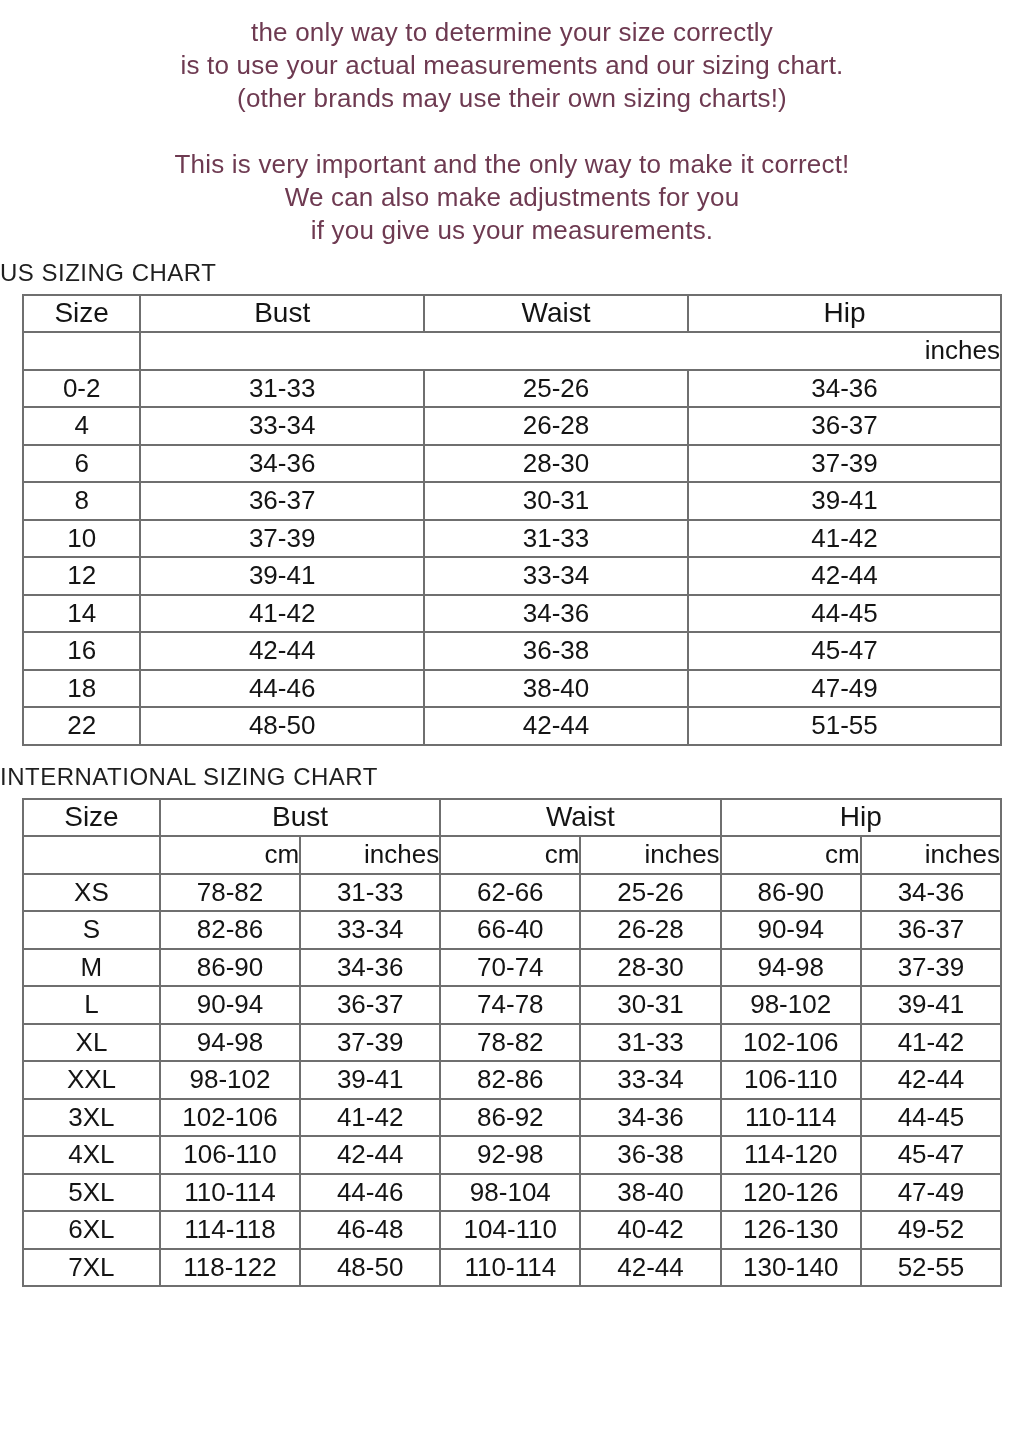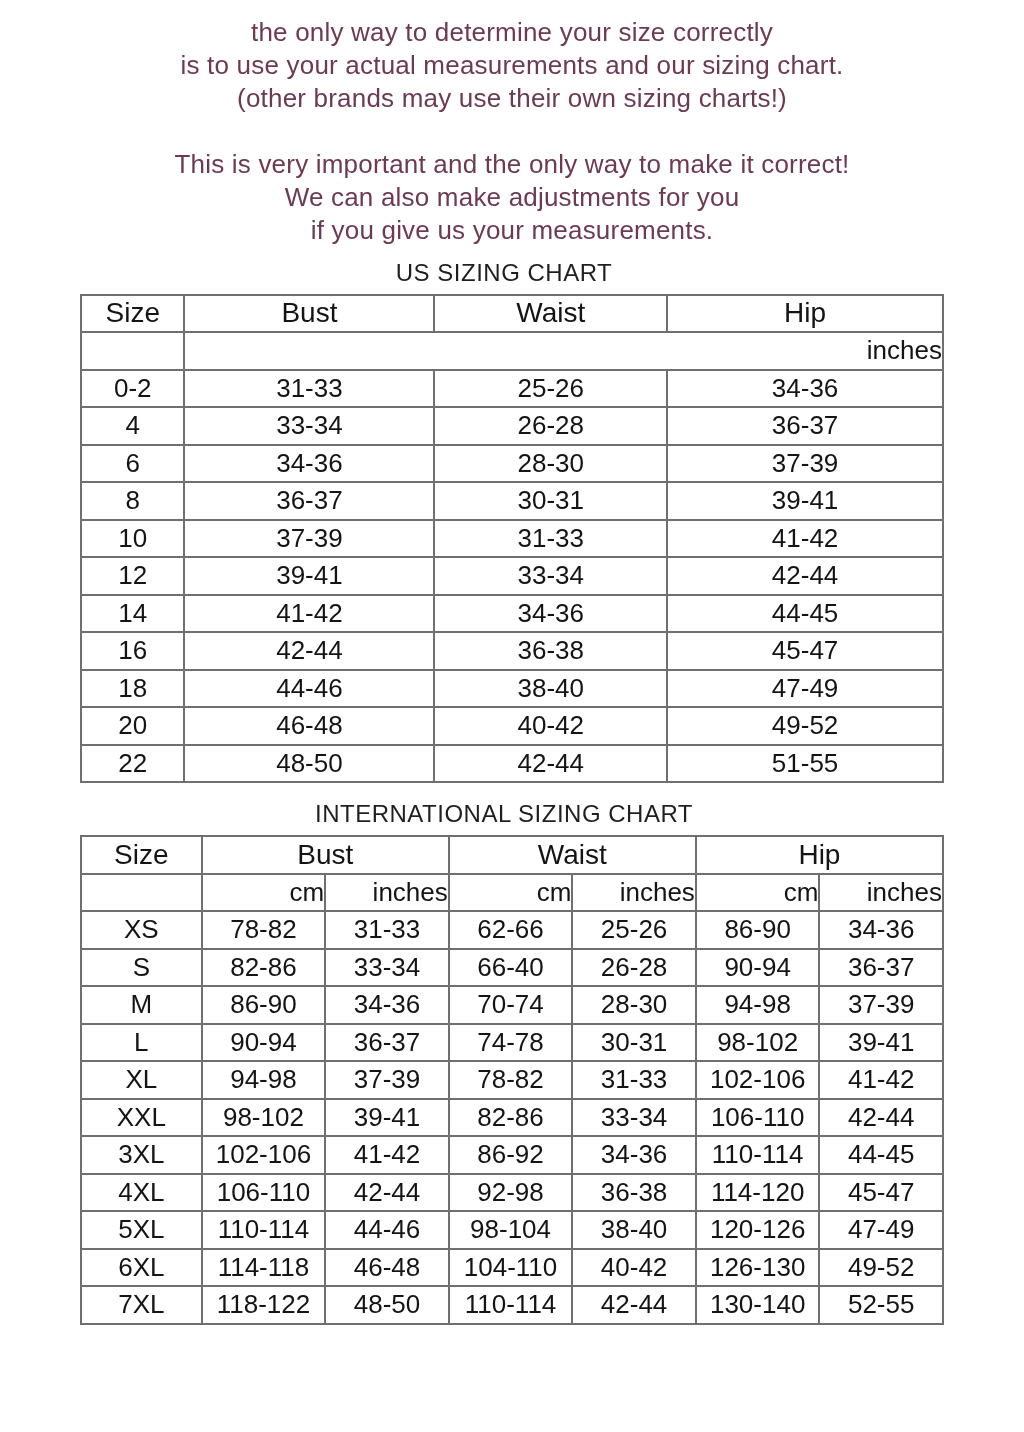--- a/index.html
+++ b/index.html
@@ -19,30 +19,29 @@
     padding-top: 16px;
     text-align: center;
     color: #6e3a51;
     font-size: 26px;
     font-weight: 300;
     line-height: 1.26;
     letter-spacing: 0.2px;
   }
   .intro .block2 { margin-top: 34px; }
   .chart-title {
-    text-align: center;
     color: #1f1f1f;
     font-size: 24px;
     font-weight: 400;
     letter-spacing: 0.5px;
     margin: 12px 16px 7px 0;
   }
   .chart-title.intl { margin-top: 17px; }
   table.sizing {
-    width: 864px;
+    width: 980px;
     margin: 0 auto;
     border-collapse: collapse;
     table-layout: fixed;
   }
   table.sizing th, table.sizing td {
     border: 2px solid #6f6f6f;
     text-align: center;
     vertical-align: middle;
     padding: 0;
     height: 35.5px;
@@ -146,26 +145,20 @@
           <td>16</td>
           <td>42-44</td>
           <td>36-38</td>
           <td>45-47</td>
         </tr>
         <tr>
           <td>18</td>
           <td>44-46</td>
           <td>38-40</td>
           <td>47-49</td>
-        </tr>
-        <tr>
-          <td>20</td>
-          <td>46-48</td>
-          <td>40-42</td>
-          <td>49-52</td>
         </tr>
         <tr>
           <td>22</td>
           <td>48-50</td>
           <td>42-44</td>
           <td>51-55</td>
         </tr>
       </tbody>
   </table>
 

